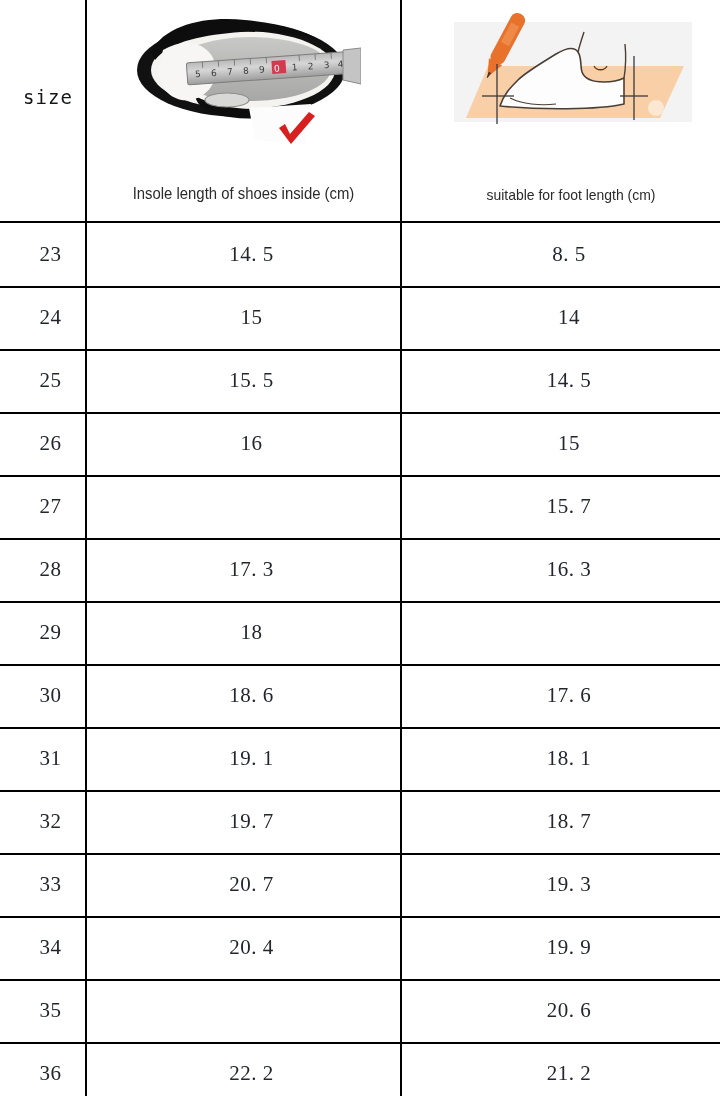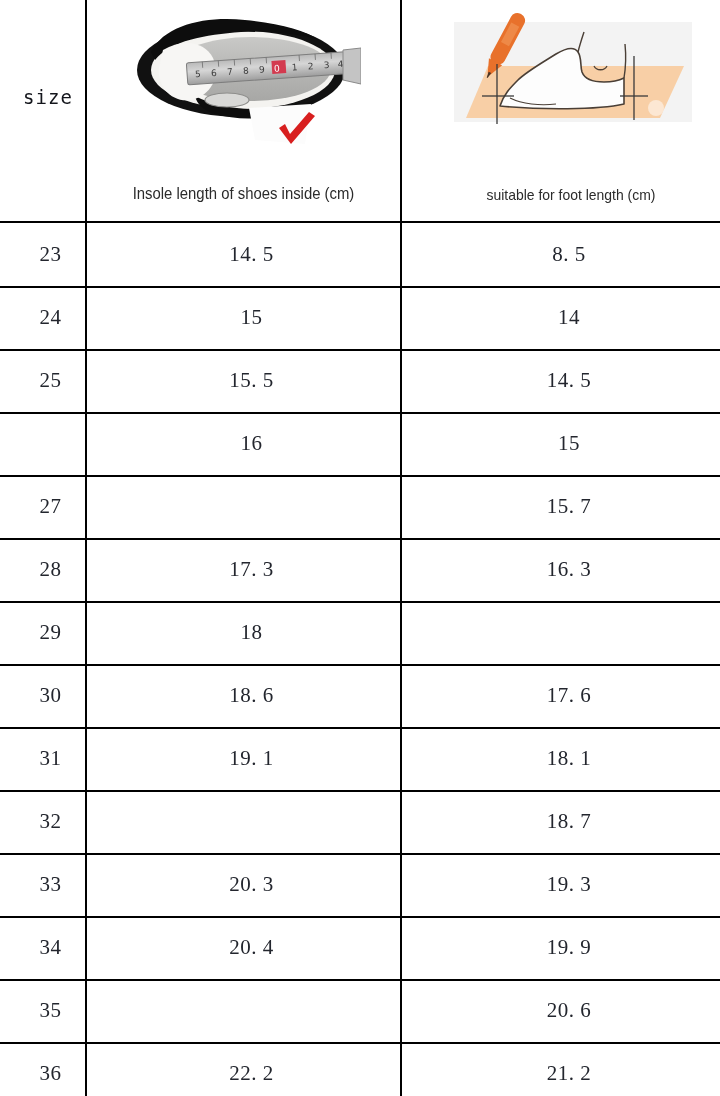--- a/index.html
+++ b/index.html
@@ -279,20 +279,21 @@
         <div class="cell foot">14</div>
       </div>
       <div class="hline" style="top: 349px;"></div>
       <div class="row" style="top: 349px;">
         <div class="cell size">25</div>
         <div class="cell insole">15. 5</div>
         <div class="cell foot">14. 5</div>
       </div>
       <div class="hline" style="top: 412px;"></div>
       <div class="row" style="top: 412px;">
+        <div class="cell size">26</div>
         <div class="cell insole">16</div>
         <div class="cell foot">15</div>
       </div>
       <div class="hline" style="top: 475px;"></div>
       <div class="row" style="top: 475px; border-radius: 17px;">
         <div class="cell size">27</div>
         <div class="cell foot">15. 7</div>
       </div>
       <div class="hline" style="top: 538px;"></div>
       <div class="row" style="top: 538px;">
@@ -313,26 +314,27 @@
       </div>
       <div class="hline" style="top: 727px;"></div>
       <div class="row" style="top: 727px;">
         <div class="cell size">31</div>
         <div class="cell insole">19. 1</div>
         <div class="cell foot">18. 1</div>
       </div>
       <div class="hline" style="top: 790px;"></div>
       <div class="row" style="top: 790px; padding-left: 28px;">
         <div class="cell size">32</div>
+        <div class="cell insole">19. 7</div>
         <div class="cell foot">18. 7</div>
       </div>
       <div class="hline" style="top: 853px;"></div>
       <div class="row" style="top: 853px; padding-left: 21px;">
         <div class="cell size">33</div>
-        <div class="cell insole">20. 3</div>
+        <div class="cell insole">20. 7</div>
         <div class="cell foot">19. 3</div>
       </div>
       <div class="hline" style="top: 916px;"></div>
       <div class="row" style="top: 916px;">
         <div class="cell size">34</div>
         <div class="cell insole">20. 4</div>
         <div class="cell foot">19. 9</div>
       </div>
       <div class="hline" style="top: 979px;"></div>
       <div class="row" style="top: 979px;">

